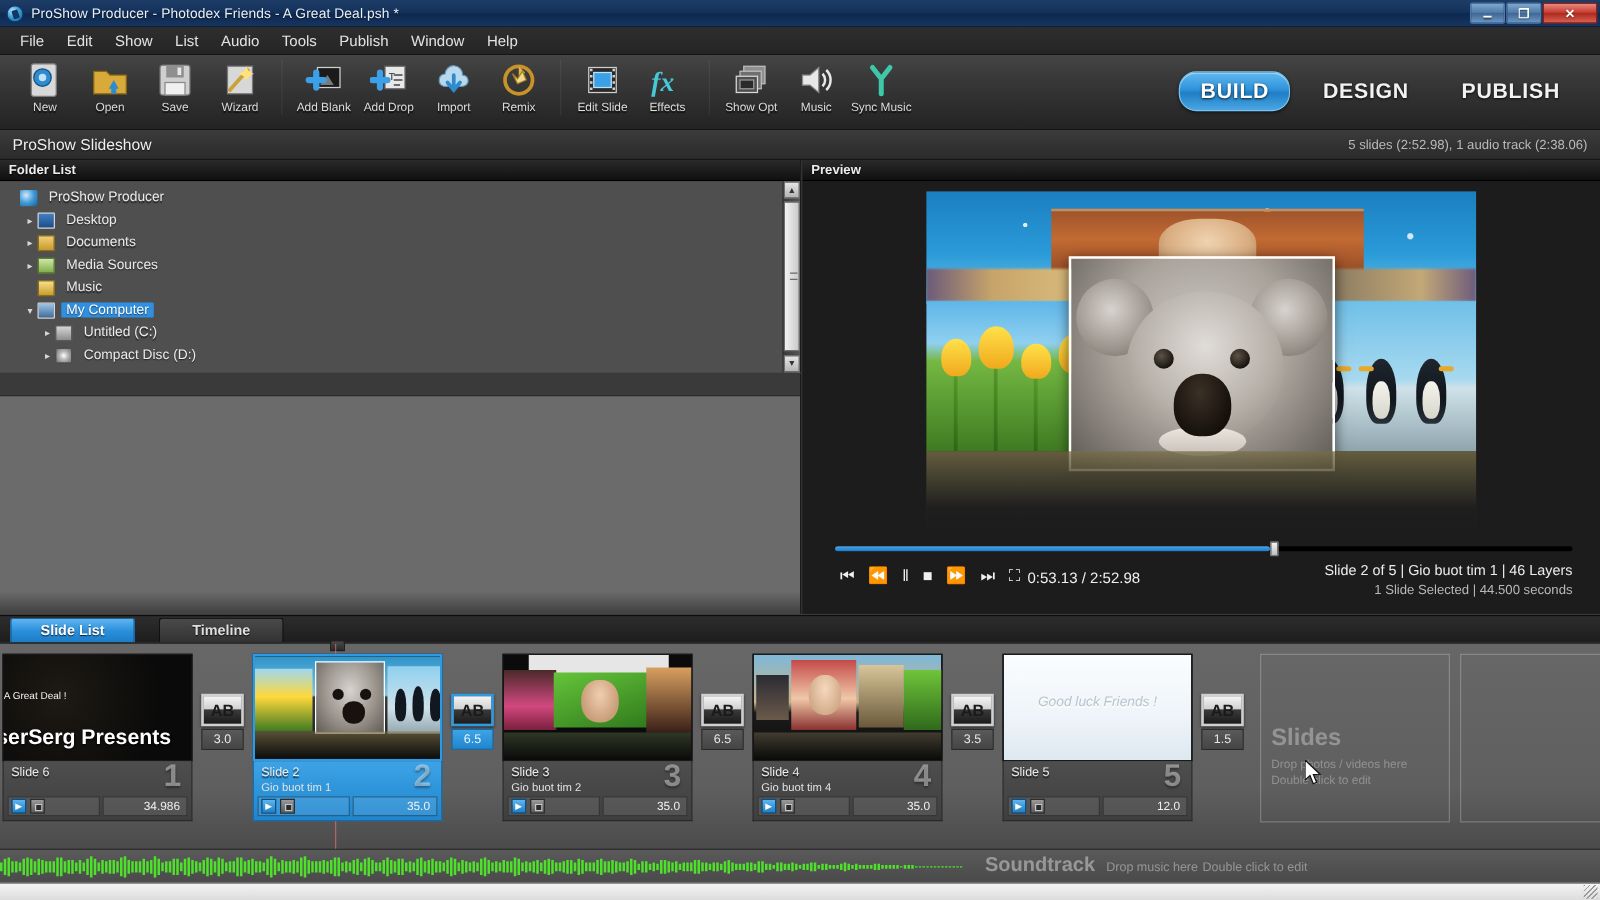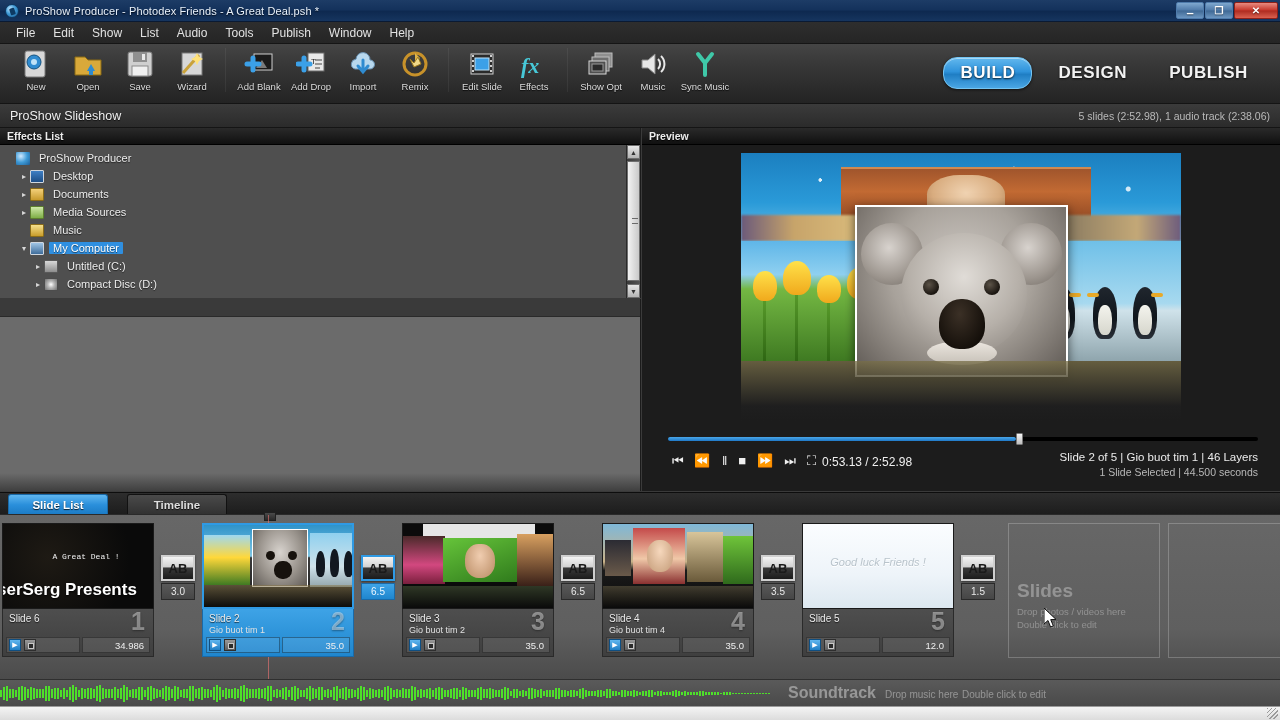--- a/index.html
+++ b/index.html
@@ -477,21 +477,21 @@
       <div class="mode">PUBLISH</div>
     </div>
 
   <div class="docbar">
     <div class="doc-title">ProShow Slideshow</div>
     <div class="doc-info">5 slides (2:52.98), 1 audio track (2:38.06)</div>
   </div>
 
   <div class="folderpanel">
     <div class="panel-hd">
-      <span>Effects List</span>
+      <span>Folder List</span>
     </div>
     <div class="folderbody">
       <div class="tree" id="tree">
           <div class="tnode" style="padding-left: 4px;">
             <span class="arrow"></span>
             <span class="ficon fi-app"></span>
             <span class="tlbl">ProShow Producer</span>
           </div>
           <div class="tnode" style="padding-left: 18px;">
             <span class="arrow">▸</span>
@@ -616,21 +616,21 @@
       <div class="tab">Timeline</div>
     </div>
 
   <div class="slidearea">
     <div class="drag-handle"></div>
     <div class="playhead"></div>
     <div class="slidestrip" id="slidestrip">
         <div class="slidecell">
           <div class="thumb">
             <div style="position:absolute;inset:0;background:radial-gradient(circle at 30% 40%, #1e1a14 0%, #0a0a0a 70%);"></div>
-      <div style="position:absolute;left:16px;right:0;top:28px;text-align:center;color:#f0f0f0;font-size:8px;font-family:Liberation Mono, monospace;">A Great Deal !</div>
+      <div style="position:absolute;left:0;right:0;top:28px;color:#f0f0f0;font-size:8px;">A Great Deal !</div>
       <div style="position:absolute;left:-6px;right:0;bottom:8px;color:#fff;font-size:17px;font-weight:bold;text-shadow:0 1px 2px #000;">serSerg Presents</div>
           </div>
           <div class="meta">
             <div class="nm">Slide 6</div>
             <div class="num">1</div>
             <div class="bar">
        <div class="bl">
          <div class="pbico">▶</div>
          <div class="cpico"></div>
        </div>

